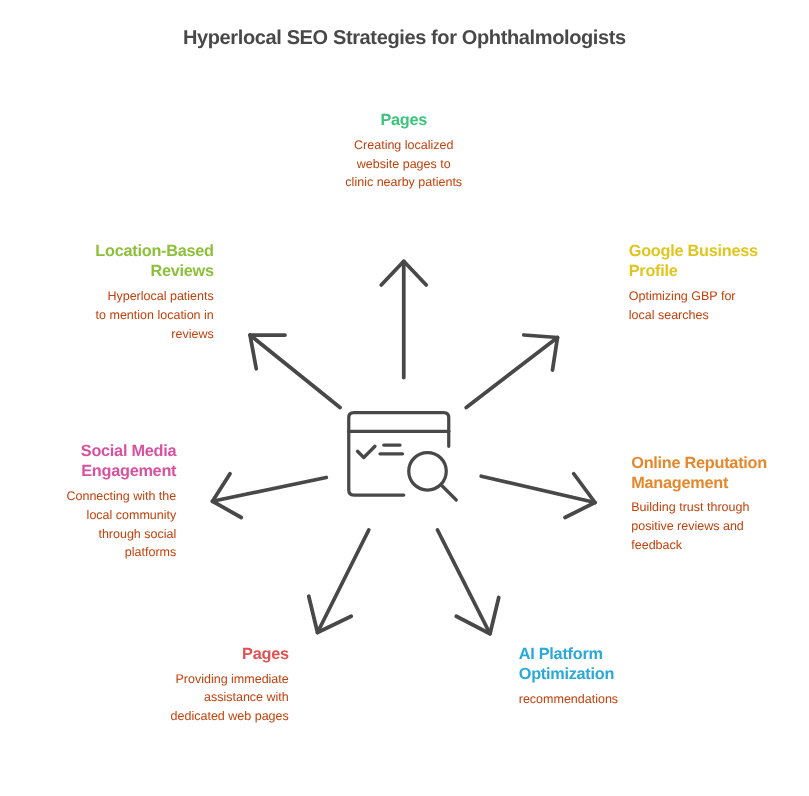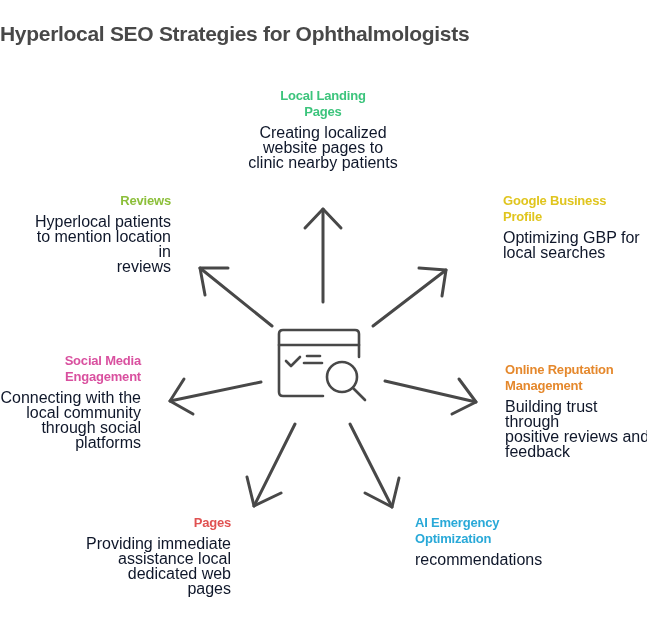--- a/index.html
+++ b/index.html
@@ -1,22 +1,22 @@
 <!DOCTYPE html>
 <html><head>
 <meta charset="utf-8">
 <style>
   html, body { margin: 0; padding: 0; background: #ffffff; }
   body { width: 647px; height: 637px; position: relative; overflow: hidden;
          font-family: "Liberation Sans", sans-serif; }
-  .title { position: absolute; left: 0; top: 22px; width: 647px; text-align: left;
-           font-size: 21px; font-weight: bold; color: #484848; letter-spacing: -0.3px; }
+  .title { position: absolute; left: 0; top: 22px; width: 647px; text-align: center;
+           font-size: 16px; font-weight: bold; color: #484848; letter-spacing: -0.3px; }
   .node { position: absolute; width: 150px; }
   .node .nt { font-size: 13px; font-weight: bold; line-height: 16px; letter-spacing: -0.2px; }
-  .node .nd { font-size: 16px; line-height: 15px; color: #0f172a; margin-top: 5px; }
+  .node .nd { font-size: 10px; line-height: 15px; color: #c2410c; margin-top: 5px; }
   .center { text-align: center; }
   .right { text-align: right; }
   .left { text-align: left; }
   svg.diagram { position: absolute; left: 0; top: 0; }
 </style>
 </head>
 <body>
 
 <div class="title">Hyperlocal SEO Strategies for Ophthalmologists</div>
 
@@ -65,21 +65,20 @@
     <polyline points="286,361 291,366 300,357"></polyline>
     <line x1="307" y1="356" x2="320" y2="356"></line>
     <line x1="304" y1="363" x2="322" y2="363"></line>
     <circle cx="342" cy="377" r="15"></circle>
     <line x1="353" y1="388" x2="365" y2="400"></line>
   </g>
 </svg>
 
 <div class="node center" style="left:248px; top:88px;">
   <div class="nt" style="color:#3cc47c;">
-    <div>Local Landing</div>
     <div>Pages</div>
   </div>
   <div class="nd">
     <div>Creating localized</div>
     <div>website pages to</div>
     <div>clinic nearby patients</div>
   </div>
 </div>
 
 <div class="node left" style="left:475px; top:193px;margin-left:28px;">
@@ -100,54 +99,55 @@
   </div>
   <div class="nd">
     <div>Building trust through</div>
     <div>positive reviews and</div>
     <div>feedback</div>
   </div>
 </div>
 
 <div class="node left" style="left:415px; top:515px;">
   <div class="nt" style="color:#29a9d8;">
-    <div>AI Emergency</div>
+    <div>AI Platform</div>
     <div>Optimization</div>
   </div>
   <div class="nd">
     <div>recommendations</div>
   </div>
 </div>
 
 <div class="node right" style="left:81px; top:515px;">
   <div class="nt" style="color:#e05252;">
     <div>Pages</div>
   </div>
   <div class="nd">
     <div>Providing immediate</div>
-    <div>assistance local</div>
+    <div>assistance with</div>
     <div>dedicated web pages</div>
   </div>
 </div>
 
 <div class="node right" style="left:-9px; top:353px;">
   <div class="nt" style="color:#d9509f;">
     <div>Social Media</div>
     <div>Engagement</div>
   </div>
   <div class="nd">
     <div>Connecting with the</div>
     <div>local community</div>
     <div>through social</div>
     <div>platforms</div>
   </div>
 </div>
 
 <div class="node right" style="left:21px; top:193px;">
   <div class="nt" style="color:#8cbf3a;">
+    <div>Location-Based</div>
     <div>Reviews</div>
   </div>
   <div class="nd">
     <div>Hyperlocal patients</div>
     <div>to mention location in</div>
     <div>reviews</div>
   </div>
 </div>
 
 </body></html>

